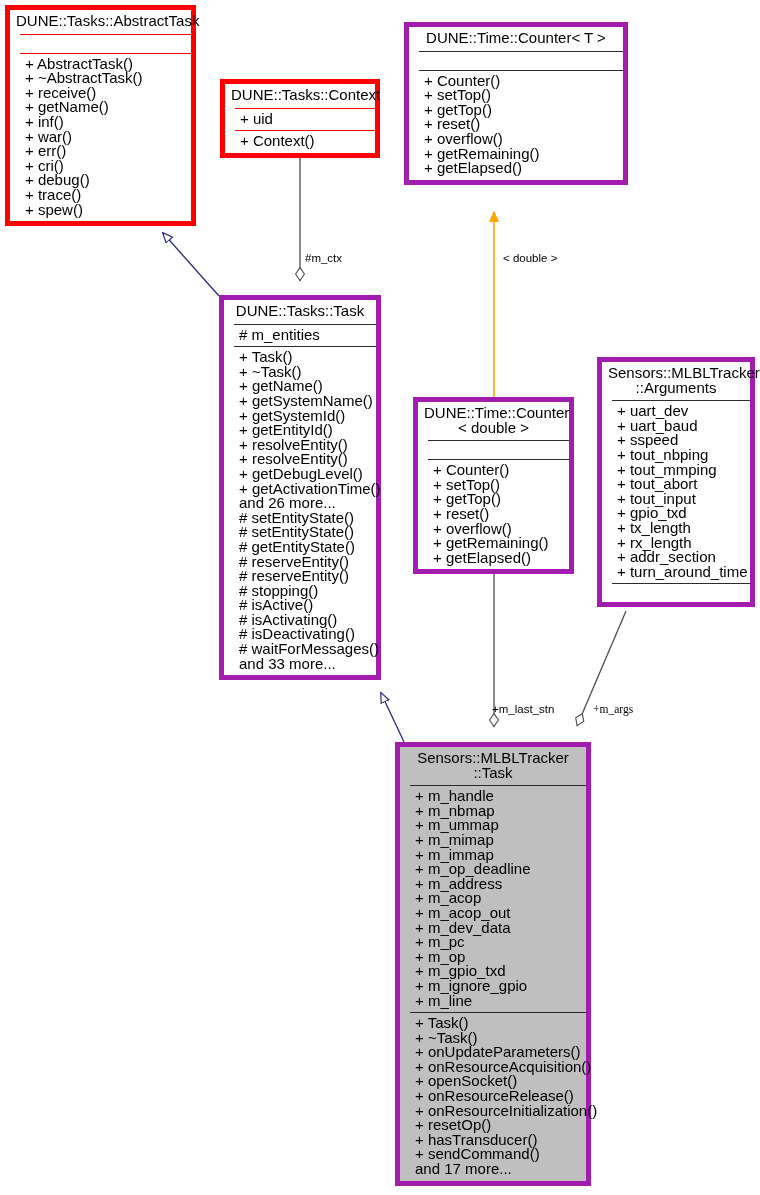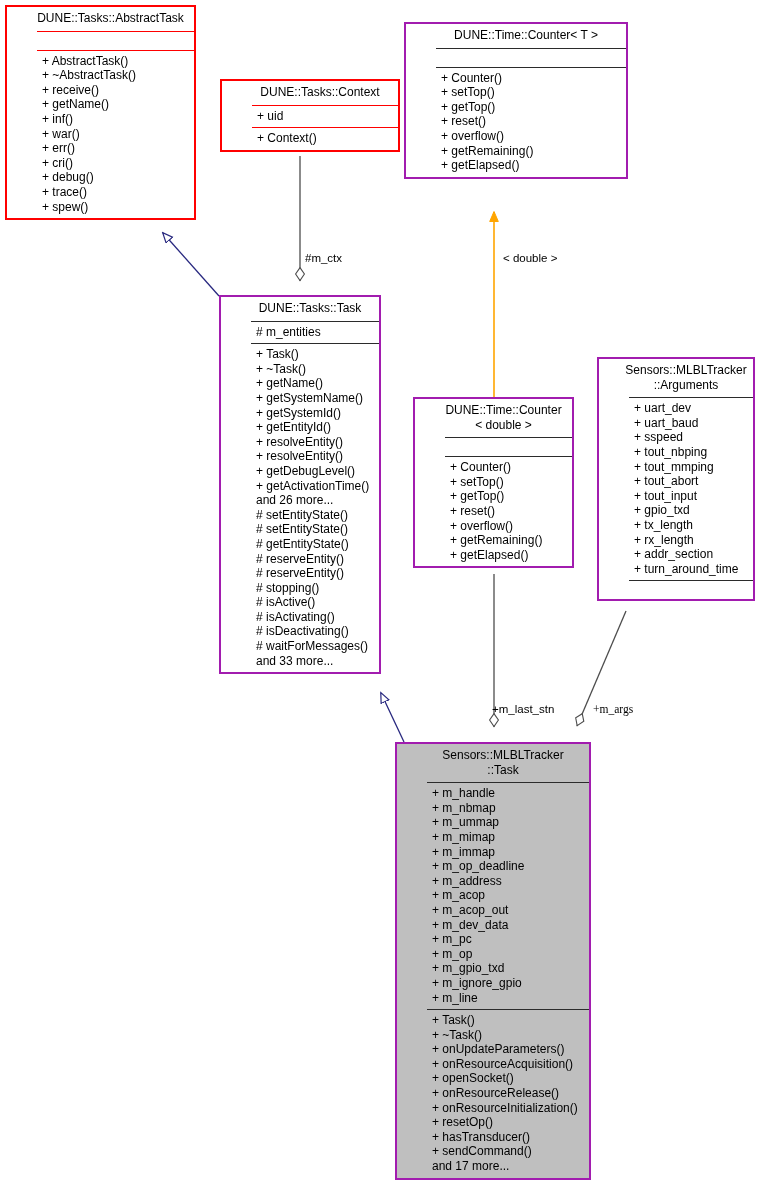--- a/index.html
+++ b/index.html
@@ -24,25 +24,24 @@
     left: 0;
     top: 0;
     width: 760px;
     height: 1195px;
     pointer-events: none;
   }
   .uml-class {
     position: absolute;
     box-sizing: border-box;
     background: #ffffff;
-    border: 2px solid #a21caf;
-    font-size: 12px;
+    border: 5px solid #a21caf;
+    font-size: 15px;
     line-height: 14.6px;
     color: #000000;
-    padding-left: 20px;
   }
   .uml-class.red {
     border-color: #ff0000;
   }
   .uml-class.filled {
     background: #bfbfbf;
   }
   .compartment {
     box-sizing: border-box;
     padding: 3px 5px 4px 5px;
@@ -129,21 +128,21 @@
       <div class="member">+ inf()</div>
       <div class="member">+ war()</div>
       <div class="member">+ err()</div>
       <div class="member">+ cri()</div>
       <div class="member">+ debug()</div>
       <div class="member">+ trace()</div>
       <div class="member">+ spew()</div>
     </div>
   </div>
 
-  <div class="uml-class red" style="left:220px; top:79px; width:180px;">
+  <div class="uml-class red" style="left:220px; top:79px; width:160px;">
     <div class="compartment title-compartment">DUNE::Tasks::Context</div>
     <div class="compartment divider">
       <div class="member">+ uid</div>
     </div>
     <div class="compartment divider">
       <div class="member">+ Context()</div>
     </div>
   </div>
 
   <div class="uml-class" style="left:404px; top:22px; width:224px;">

